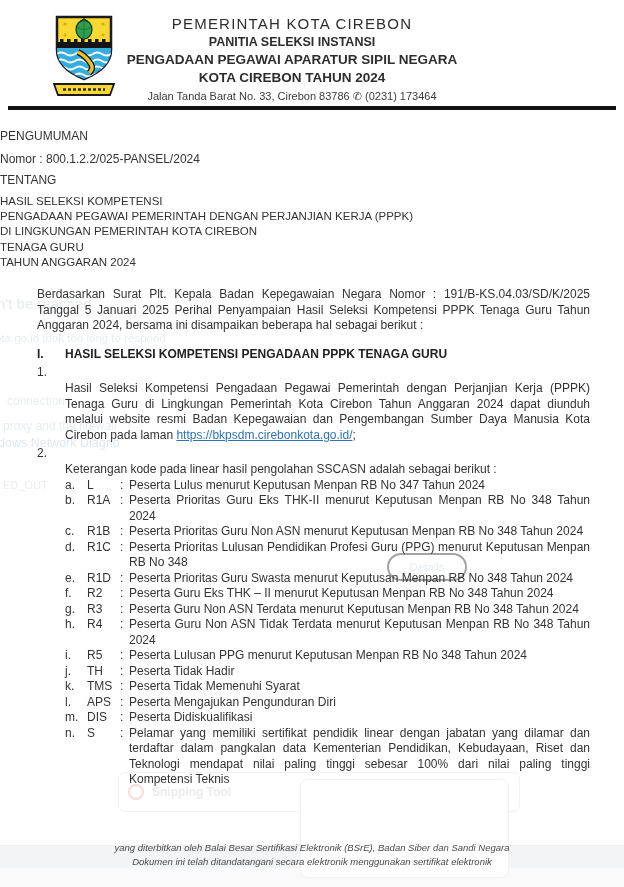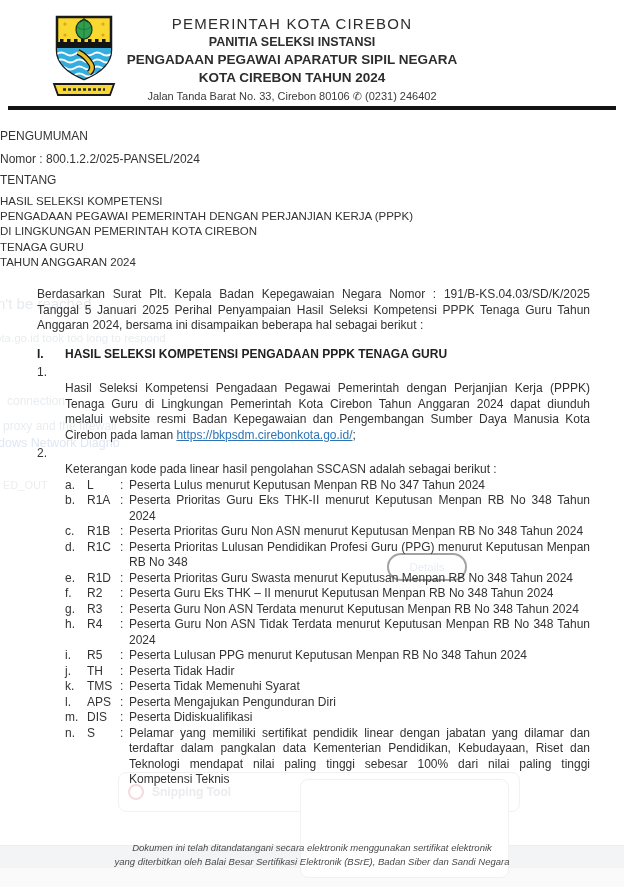--- a/index.html
+++ b/index.html
@@ -111,21 +111,21 @@
       <path d="M32 6.5 V24 M25 13 q7 5 14 0" fill="none" stroke="#1f7a3a" stroke-width="1"></path>
       <path d="M2 70 L62 70 L58 81 L6 81 Z" fill="#f8d831" stroke="#1a1a1a" stroke-width="1.8"></path>
       <line x1="11" y1="75.5" x2="53" y2="75.5" stroke="#2a2a2a" stroke-width="2.4" stroke-dasharray="3 2"></line>
     </svg>
   </div>
   <div class="letterhead">
     <div class="lh1">PEMERINTAH KOTA CIREBON</div>
     <div class="lh2">PANITIA SELEKSI INSTANSI</div>
     <div class="lh3">PENGADAAN PEGAWAI APARATUR SIPIL NEGARA</div>
     <div class="lh4">KOTA CIREBON TAHUN 2024</div>
-    <div class="lh5"><span>Jalan Tanda Barat No. 33, Cirebon 80106</span>&nbsp;<span>✆</span>&nbsp;<span>(0231) 246402</span></div>
+    <div class="lh5"><span>Jalan Tanda Barat No. 33, Cirebon 83786</span>&nbsp;<span>✆</span>&nbsp;<span>(0231) 173464</span></div>
   </div>
   <div class="rule"></div>
 
   <div class="titles">
     <div class="t-main">PENGUMUMAN</div>
     <div class="t-nomor">Nomor : 800.1.2.2/025-PANSEL/2024</div>
     <div class="t-tentang">TENTANG</div>
     <div class="t-sub">HASIL SELEKSI KOMPETENSI</div>
     <div class="t-sub">PENGADAAN PEGAWAI PEMERINTAH DENGAN PERJANJIAN KERJA (PPPK)</div>
     <div class="t-sub">DI LINGKUNGAN PEMERINTAH KOTA CIREBON</div>
@@ -234,17 +234,17 @@
     <span class="code-value">S</span>
     <span class="code-sep">:</span>
     <span class="code-desc">Pelamar yang memiliki sertifikat pendidik linear dengan jabatan yang dilamar dan terdaftar dalam pangkalan data Kementerian Pendidikan, Kebudayaan, Riset dan Teknologi mendapat nilai paling tinggi sebesar 100% dari nilai paling tinggi Kompetensi Teknis</span>
   </span>
           </span>
       </span>
     </div>
   </div>
 
   <div class="footer">
+    <div>yang diterbitkan oleh Balai Besar Sertifikasi Elektronik (BSrE), Badan Siber dan Sandi Negara</div>
     <div>Dokumen ini telah ditandatangani secara elektronik menggunakan sertifikat elektronik</div>
-    <div>yang diterbitkan oleh Balai Besar Sertifikasi Elektronik (BSrE), Badan Siber dan Sandi Negara</div>
   </div>
 
 </div>
 
 </body></html>

